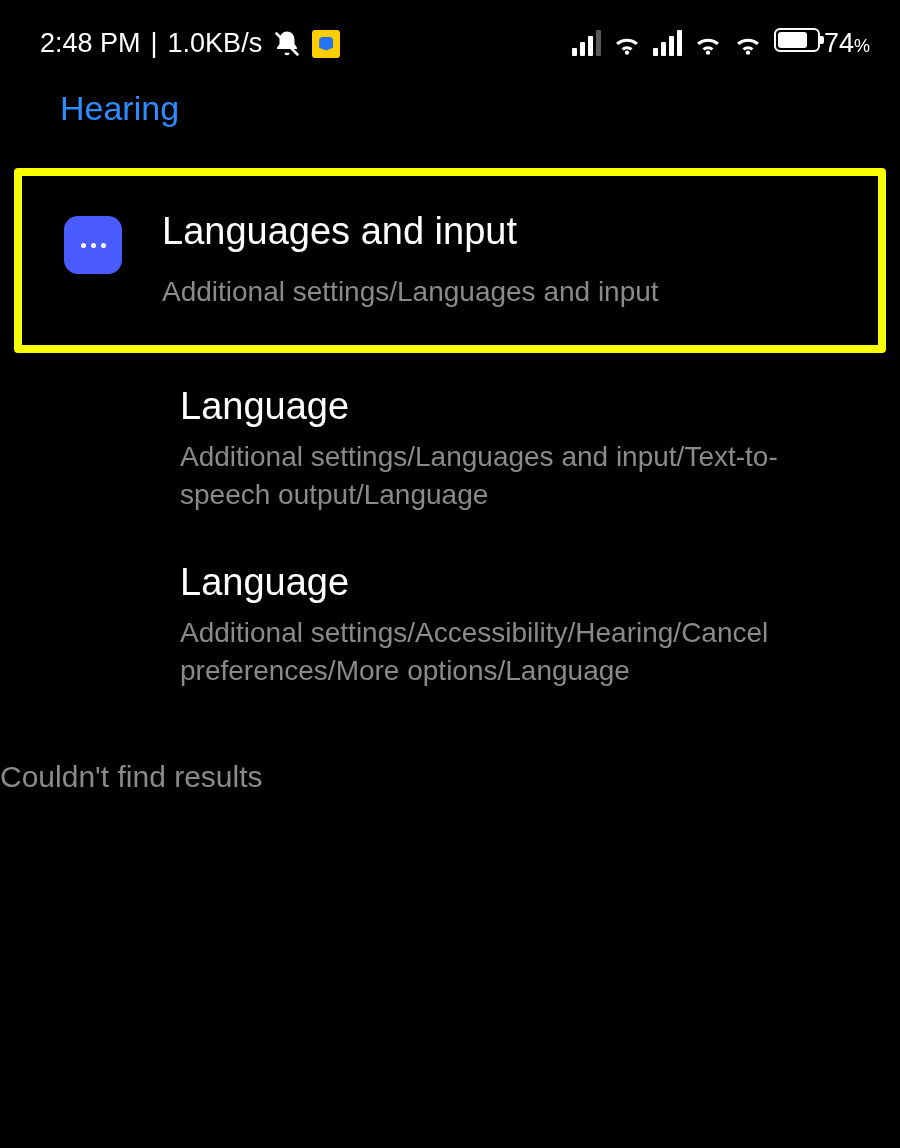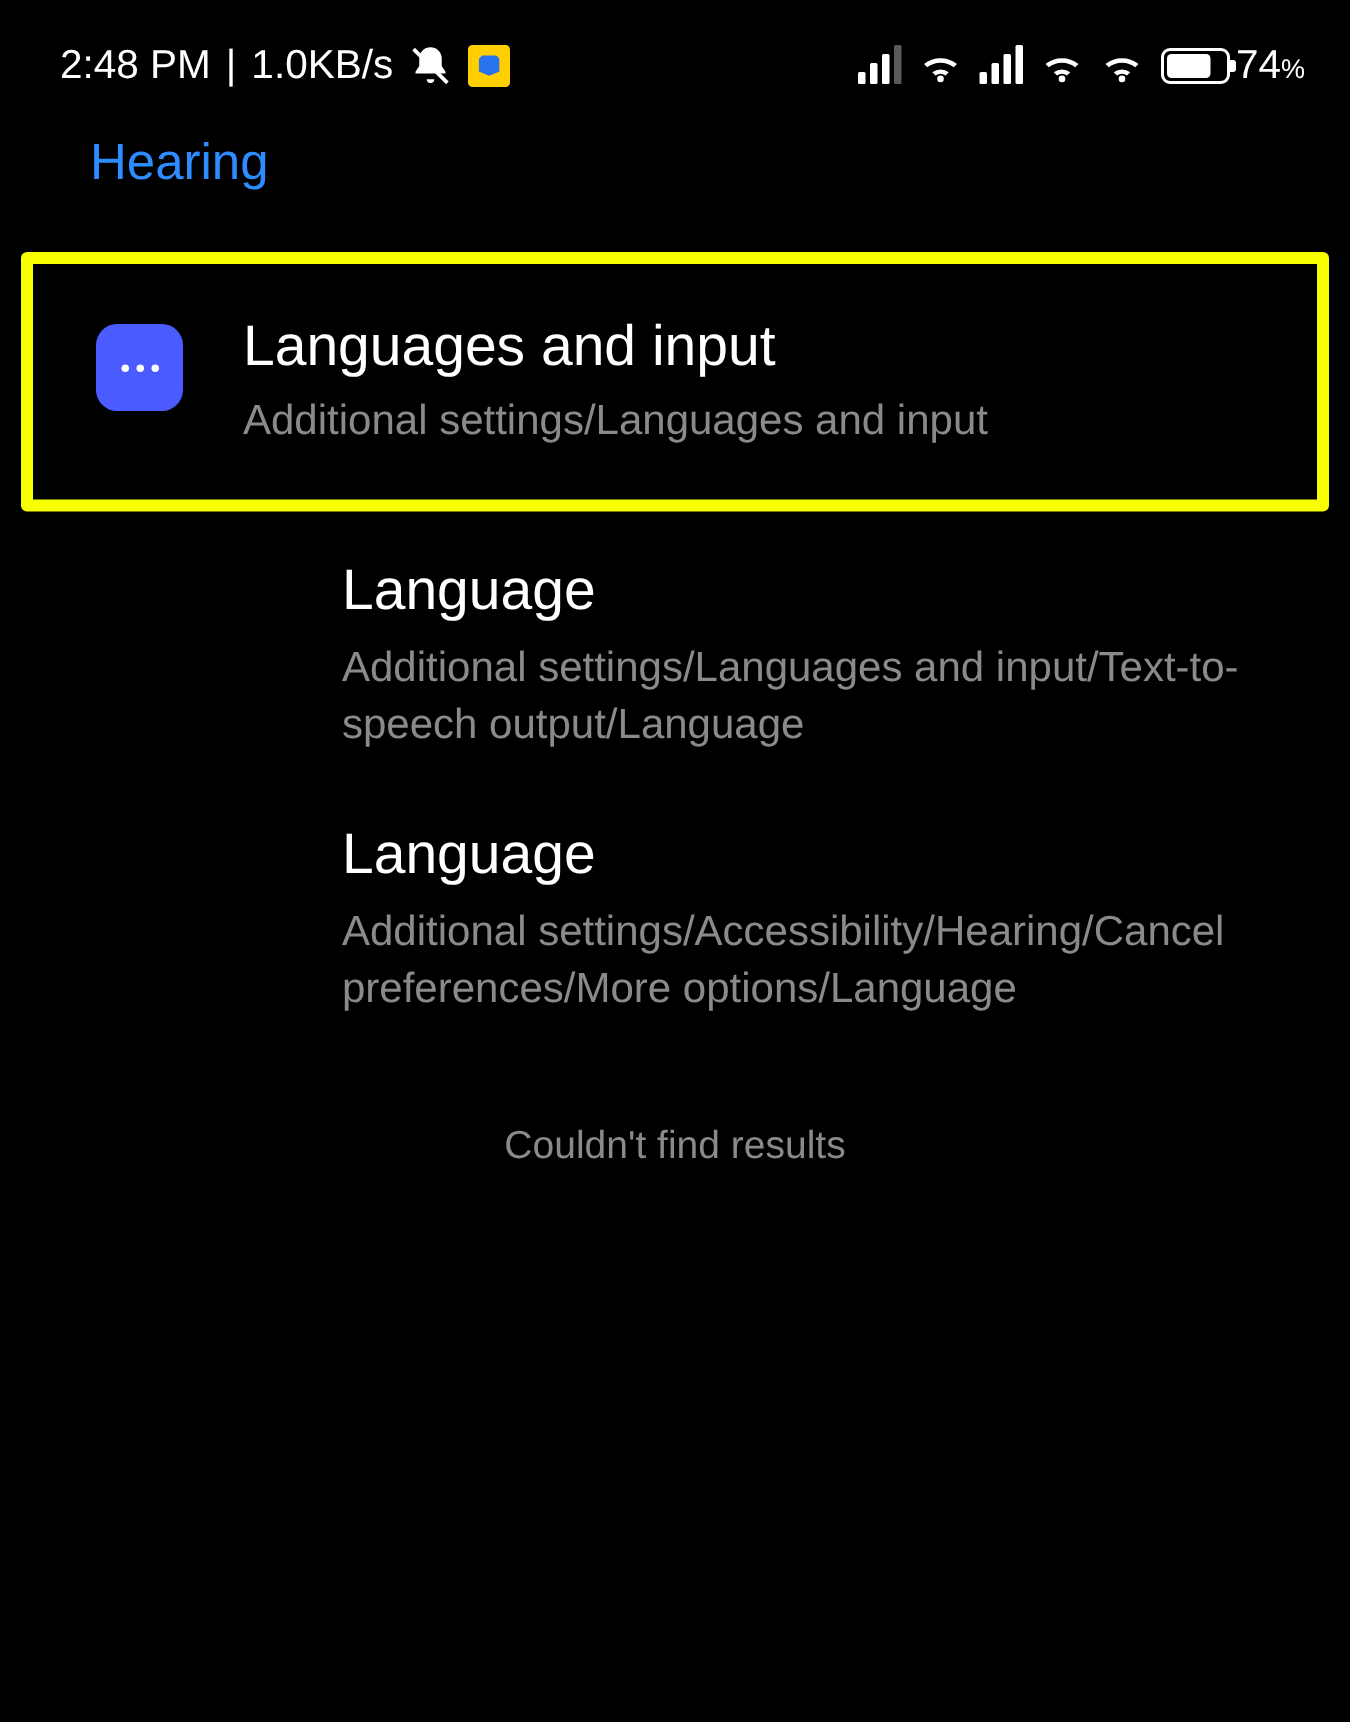--- a/index.html
+++ b/index.html
@@ -13,21 +13,21 @@
   .bell-icon { position: relative; width: 30px; height: 30px; }
   .app-icon { width: 28px; height: 28px; background: #ffcf00; border-radius: 3px; position: relative; display:flex; align-items:center; justify-content:center; }
   .app-icon::after { content:""; width:14px; height:14px; background:#2874f0; clip-path: polygon(20% 0, 80% 0, 100% 20%, 100% 80%, 50% 100%, 0 80%, 0 20%); }
 
   .signal { display: inline-flex; align-items: flex-end; gap: 3px; height: 24px; }
   .signal span { width: 5px; background: #fff; border-radius: 1px; }
   .signal .b1 { height: 8px; } .signal .b2 { height: 14px; } .signal .b3 { height: 20px; } .signal .b4 { height: 26px; opacity:0.35; }
   .signal.full .b4 { opacity:1; }
 
   .wifi { width: 28px; height: 22px; position: relative; }
-  .battery { display: inline-flex; align-items: center; gap: 4px; }
+  .battery { display: inline-flex; align-items: flex-start; gap: 4px; }
   .battery-body { width: 46px; height: 24px; border: 2.5px solid #fff; border-radius: 6px; position: relative; }
   .battery-body::after { content:""; position:absolute; right:-6px; top:6px; width:4px; height:8px; background:#fff; border-radius:0 2px 2px 0; }
   .battery-fill { position:absolute; left:2px; top:2px; bottom:2px; width:70%; background:#fff; border-radius:3px; }
   .battery-pct { font-size: 27px; }
   .battery-pct .pct { font-size: 18px; }
 
   
   .search-row { display:flex; align-items:center; gap: 30px; padding: 10px 30px 10px 60px; }
   .search-pill { flex: 1; background: #1a1a1a; border-radius: 999px; height: 88px; display:flex; align-items:center; padding: 0 28px; gap: 20px; }
   .search-icon { width: 34px; height: 34px; flex-shrink:0; }
@@ -38,26 +38,26 @@
 
   
   .results { padding-top: 30px; }
   .highlighted { border: 8px solid #f7ff00; border-radius: 4px; margin: 0 14px 14px 14px; }
   .result-item { display:flex; align-items:flex-start; padding: 40px 30px 40px 50px; gap: 40px; cursor:pointer; }
   .highlighted .result-item { padding: 34px 30px 34px 42px; }
   .result-icon { width: 58px; height: 58px; border-radius: 14px; background: #4a5cff; display:flex; align-items:center; justify-content:center; flex-shrink:0; margin-top: 6px; }
   .result-icon .dots { display:flex; gap:5px; }
   .result-icon .dots span { width:5px; height:5px; background:#fff; border-radius:50%; }
   .result-text { flex:1; }
-  .result-title { color:#fff; font-size: 38px; font-weight: 400; margin-bottom: 8px; }
+  .result-title { color:#fff; font-size: 38px; font-weight: 400; margin-bottom: 20px; }
   .result-path { color: #8a8a8a; font-size: 28px; font-weight: 400; line-height: 1.35; }
-  .no-icon-result { padding-left: 180px; padding-right: 60px; padding-top: 18px; padding-bottom: 30px; cursor:pointer;margin-left:48px; }
+  .no-icon-result { padding-left: 180px; padding-right: 60px; padding-top: 18px; padding-bottom: 30px; cursor:pointer; }
   .no-icon-result .result-title { margin-bottom: 10px; }
 
-  .no-results { text-align:center; color:#8a8a8a; font-size: 26px; padding-top: 40px; }
+  .no-results { color:#8a8a8a; font-size: 30px; padding-top: 40px; }
 
 </style>
 </head>
 <body>
 
 <div class="screen">
 
   <div class="status-bar">
     <div class="status-left">
       <span>2:48 PM</span>

